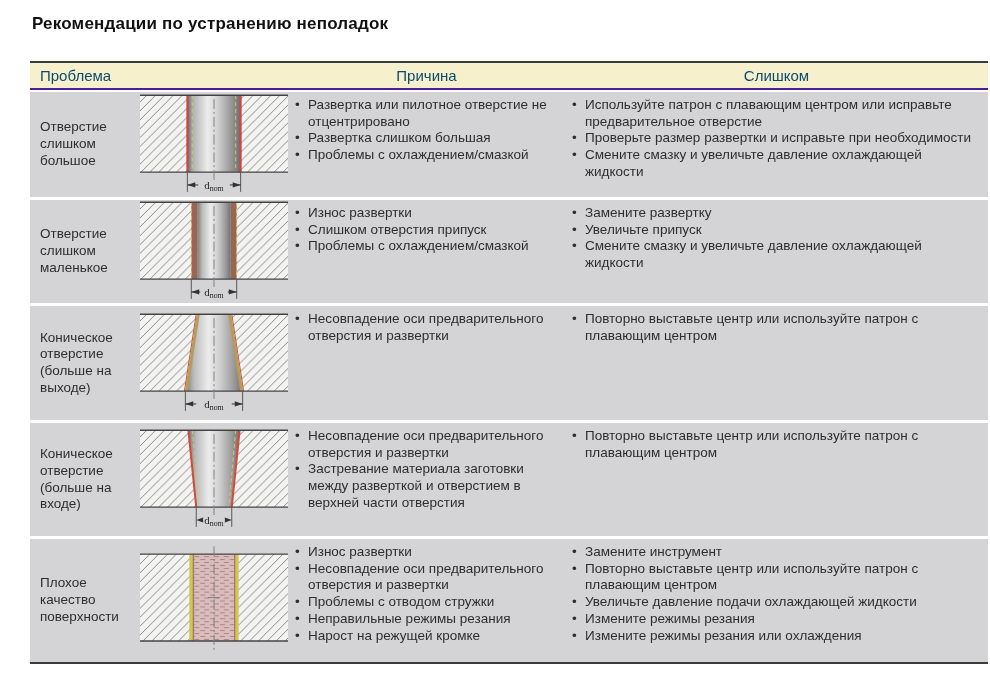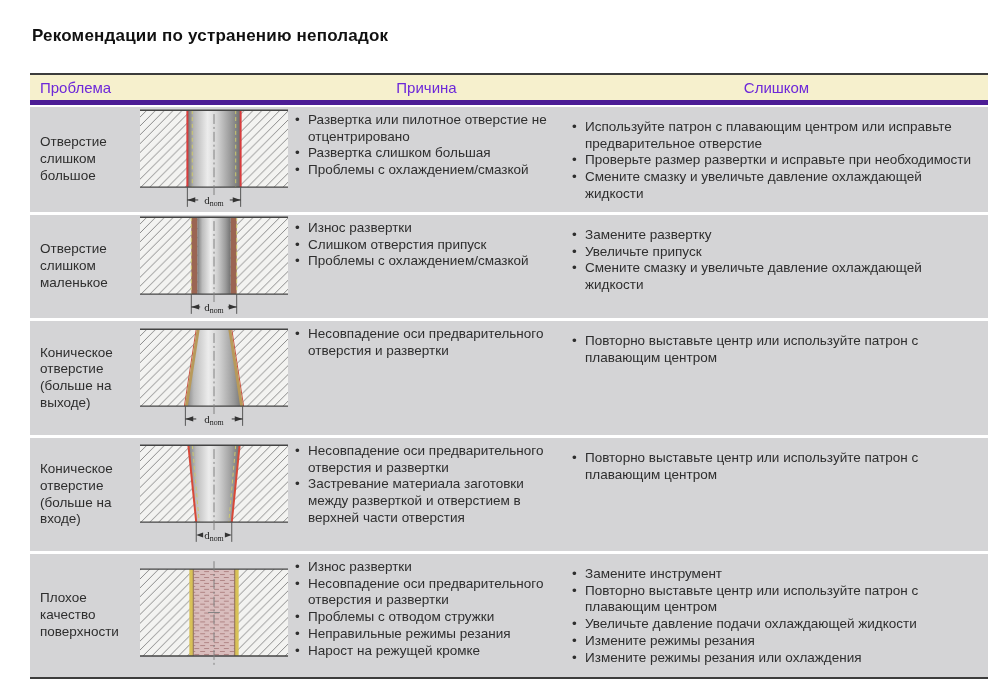--- a/index.html
+++ b/index.html
@@ -1,34 +1,34 @@
 <!DOCTYPE html>
 <html><head>
 <meta charset="utf-8">
 <style>
   html,body{margin:0;padding:0;background:#ffffff;width:990px;}
   body{font-family:"Liberation Sans", sans-serif;color:#2e2e2e;}
   .page{padding:10px 0 0 30px;width:958px;}
-  h1.title{font-size:17px;font-weight:bold;color:#111;margin:16px 0 0 2px;letter-spacing:.2px;}
+  h1.title{font-size:17px;font-weight:bold;color:#111;margin:4px 0 0 2px;letter-spacing:.2px;}
   .table{margin-top:27px;border-top:2px solid #3c3c3c;border-bottom:2px solid #3c3c3c;width:958px;}
-  .thead{display:grid;grid-template-columns:258px 277px 1fr;background:#f6f0cd;border-bottom:5px solid #4c1d95;height:25px;align-items:center;font-size:15px;color:#6d28d9;}
+  .thead{display:grid;grid-template-columns:258px 277px 1fr;background:#f6f0cd;border-bottom:2px solid #4c1d95;height:25px;align-items:center;font-size:15px;color:#0c4a6e;}
   .th-problem{padding-left:10px;text-align:left;}
   .th-cause,.th-solution{text-align:center;}
   .tbody{display:flex;flex-direction:column;gap:3px;background:#ffffff;padding-top:2px;}
   .row{display:grid;grid-template-columns:110px 148px 277px 1fr;background:#d4d4d6;}
   .row:nth-child(1){min-height:105px}
   .row:nth-child(2){min-height:101px}
   .row:nth-child(3){min-height:114px}
   .row:nth-child(4){min-height:113px}
   .row:nth-child(5){min-height:123px}
   .cell{font-size:13.5px;line-height:1.24;}
   .problem-cell{display:flex;align-items:center;padding-left:10px;border-radius:24px;}
   .diagram-cell{display:flex;align-items:center;justify-content:center;}
   .cause-cell{padding:5px 4px 4px 6px;}
-  .solution-cell{padding:12px 8px 4px 6px;}
+  .solution-cell{padding:5px 8px 4px 6px;}
   ul.bullets{margin:0;padding:0;list-style:none;}
   ul.bullets li{position:relative;padding-left:14px;}
   ul.bullets li::before{content:"\2022";position:absolute;left:1px;top:0;}
   svg .dim-text{font-family:"Liberation Serif", serif;font-size:11px;fill:#222;}
   svg .dim-text .sub{font-size:8px;}
 </style>
 </head>
 <body>
 
 <div class="page">

